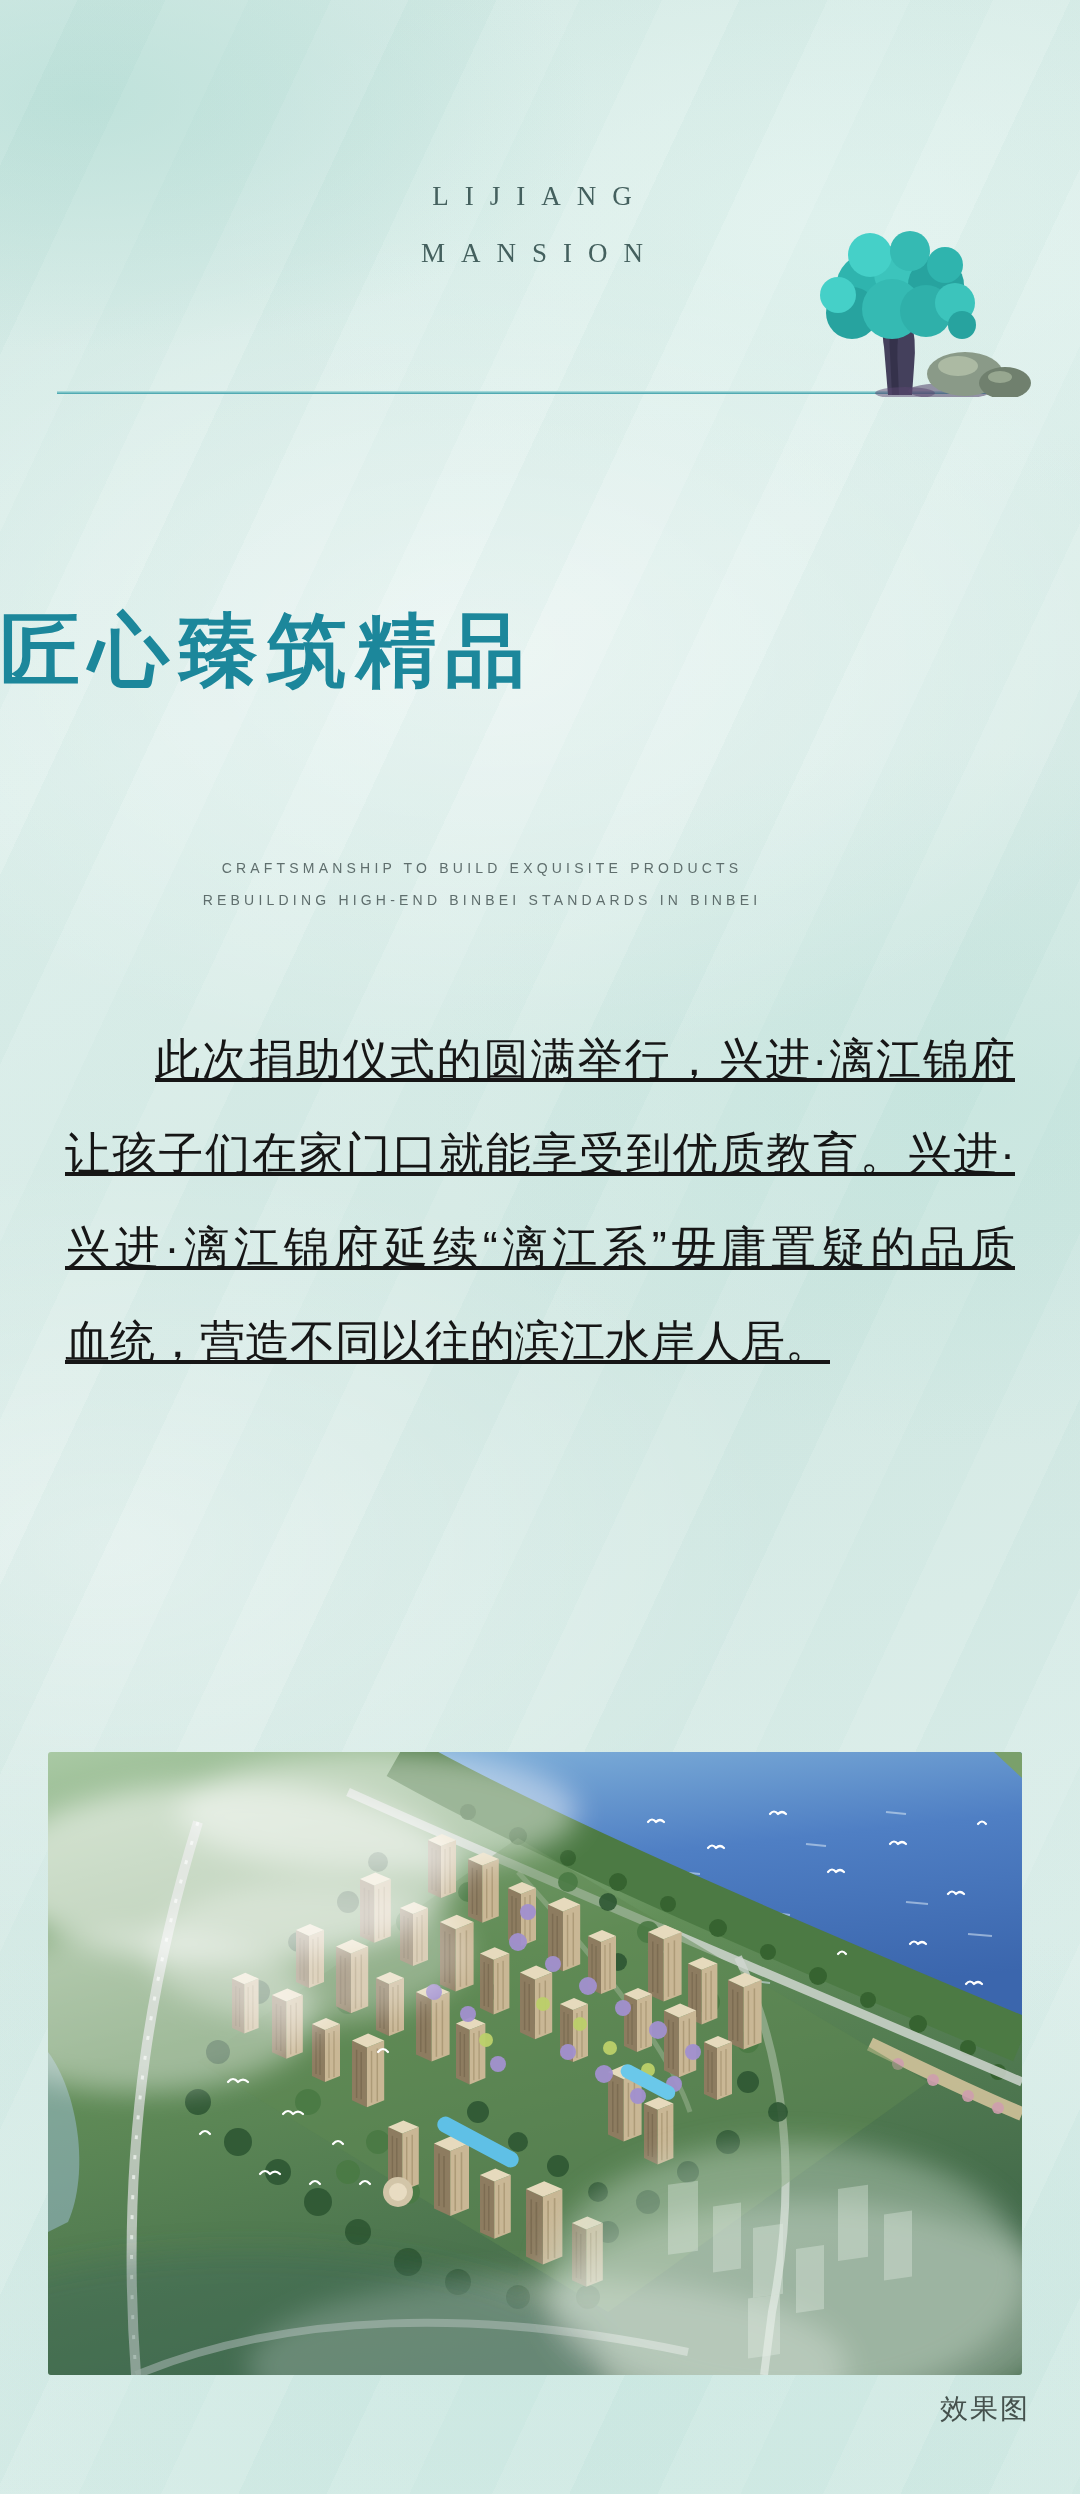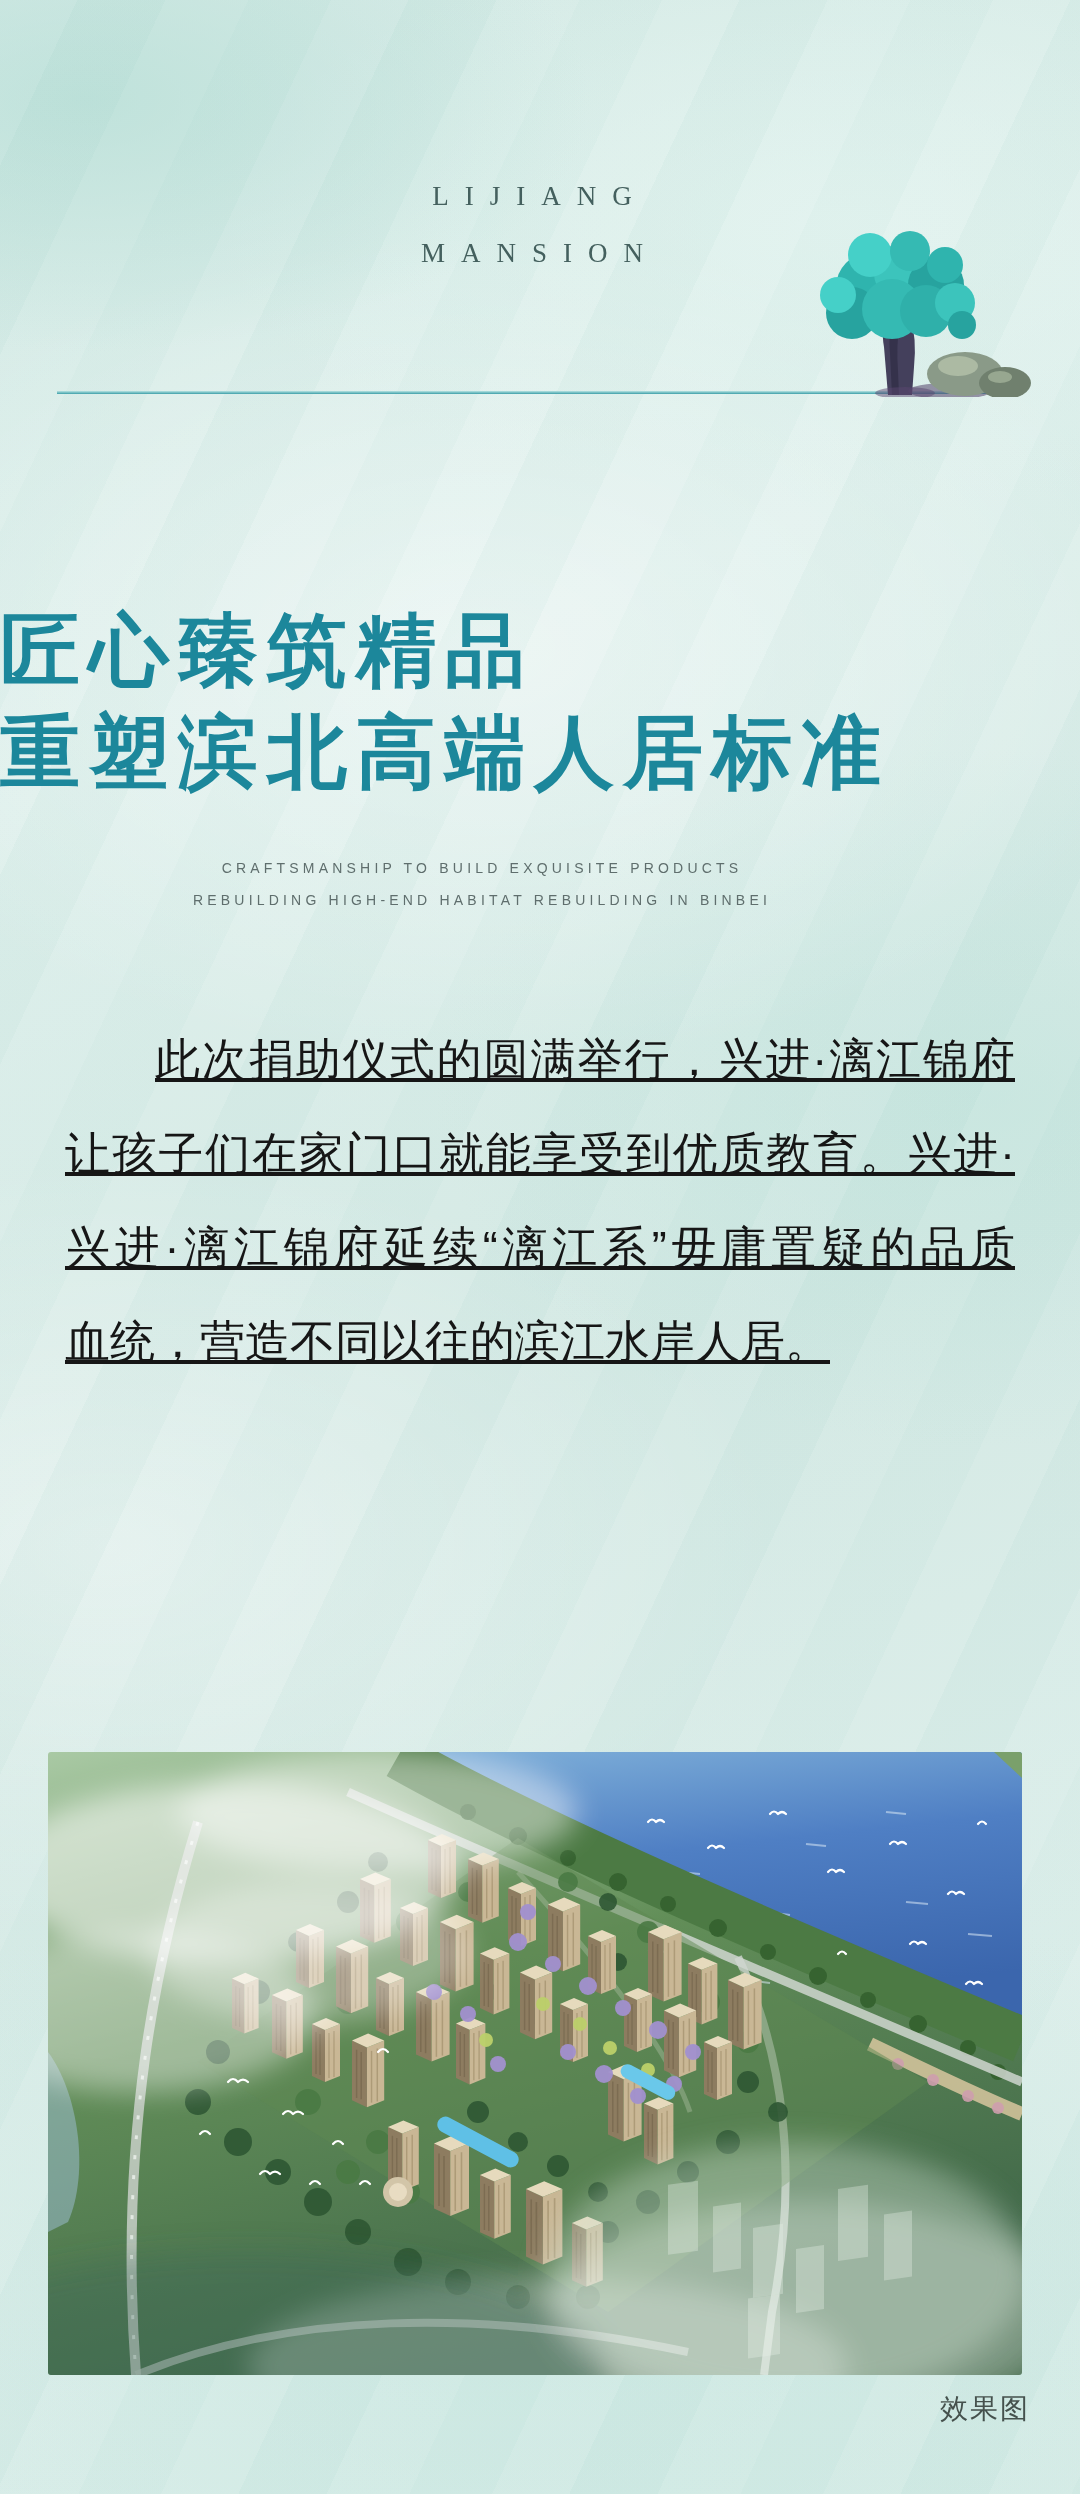--- a/index.html
+++ b/index.html
@@ -77,26 +77,25 @@
       <ellipse cx="105" cy="168" rx="30" ry="6" fill="#5a4570" opacity=".5"></ellipse>
       <ellipse cx="165" cy="149" rx="38" ry="22" fill="#8a9a88"></ellipse>
       <ellipse cx="205" cy="158" rx="26" ry="16" fill="#70806e"></ellipse>
       <ellipse cx="158" cy="141" rx="20" ry="10" fill="#b2c0a8" opacity=".85"></ellipse>
       <ellipse cx="200" cy="152" rx="12" ry="6" fill="#a8b89e" opacity=".7"></ellipse>
     </g>
   </svg>
 
   <div class="headline">
     <div>匠心臻筑精品</div>
-    <div>重塑滨北高端人居标准</div>
   </div>
 
   <div class="subtitle">
     <div>CRAFTSMANSHIP TO BUILD EXQUISITE PRODUCTS</div>
-    <div>REBUILDING HIGH-END HABITAT REBUILDING IN BINBEI</div>
+    <div>REBUILDING HIGH-END BINBEI STANDARDS IN BINBEI</div>
   </div>
 
   <div class="article">
     <div class="ln first">此次捐助仪式的圆满举行，兴进·漓江锦府</div>
     <div class="ln">让孩子们在家门口就能享受到优质教育。兴进·</div>
     <div class="ln">兴进·漓江锦府延续“漓江系”毋庸置疑的品质</div>
     <div class="ln last">血统，营造不同以往的滨江水岸人居。</div>
   </div>
 
   <div class="figure">

